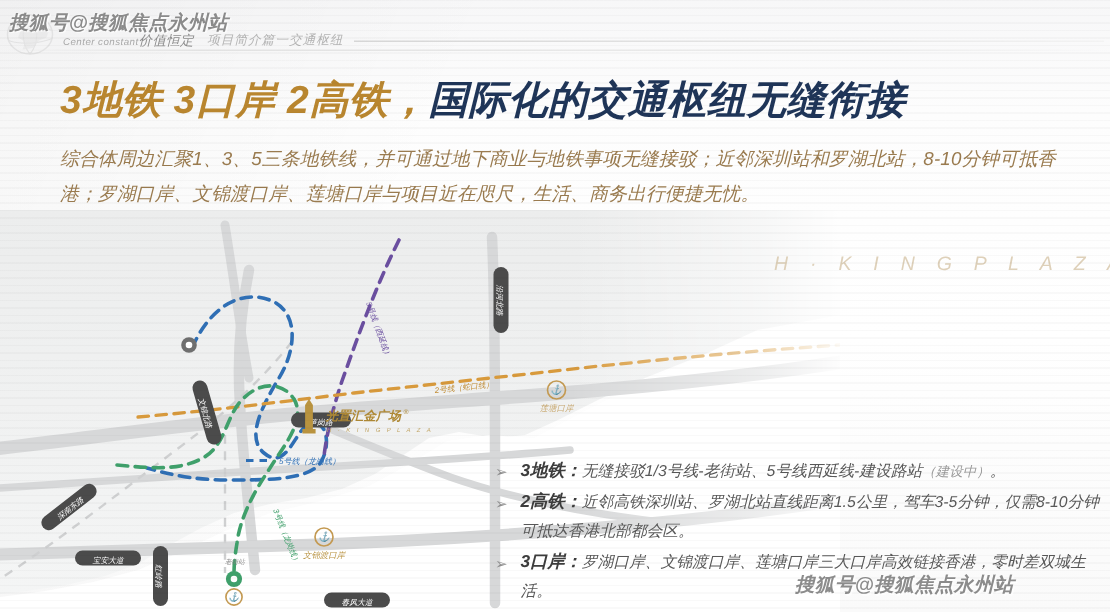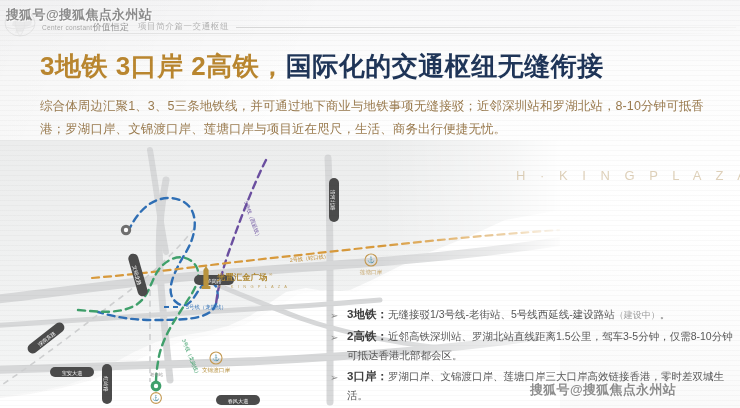--- a/index.html
+++ b/index.html
@@ -5,20 +5,21 @@
   html,body{margin:0;padding:0;}
   body{
     width:740px;height:408px;overflow:hidden;
     font-family:"Liberation Sans","DejaVu Sans",sans-serif;
     background:#ffffff;
   }
   #slide{
     position:relative;width:740px;height:408px;overflow:hidden;
     background:
       linear-gradient(180deg,#f7f7f8 0%,#fdfdfd 18%,#ffffff 55%,#fafafa 100%);
+    font-style: italic;
   }
   
   .scanlines{
     position:absolute;inset:0;pointer-events:none;
     background:repeating-linear-gradient(
       180deg,
       rgba(0,0,0,0.022) 0px,
       rgba(0,0,0,0.022) 1px,
       rgba(0,0,0,0) 1px,
       rgba(0,0,0,0) 5px);

